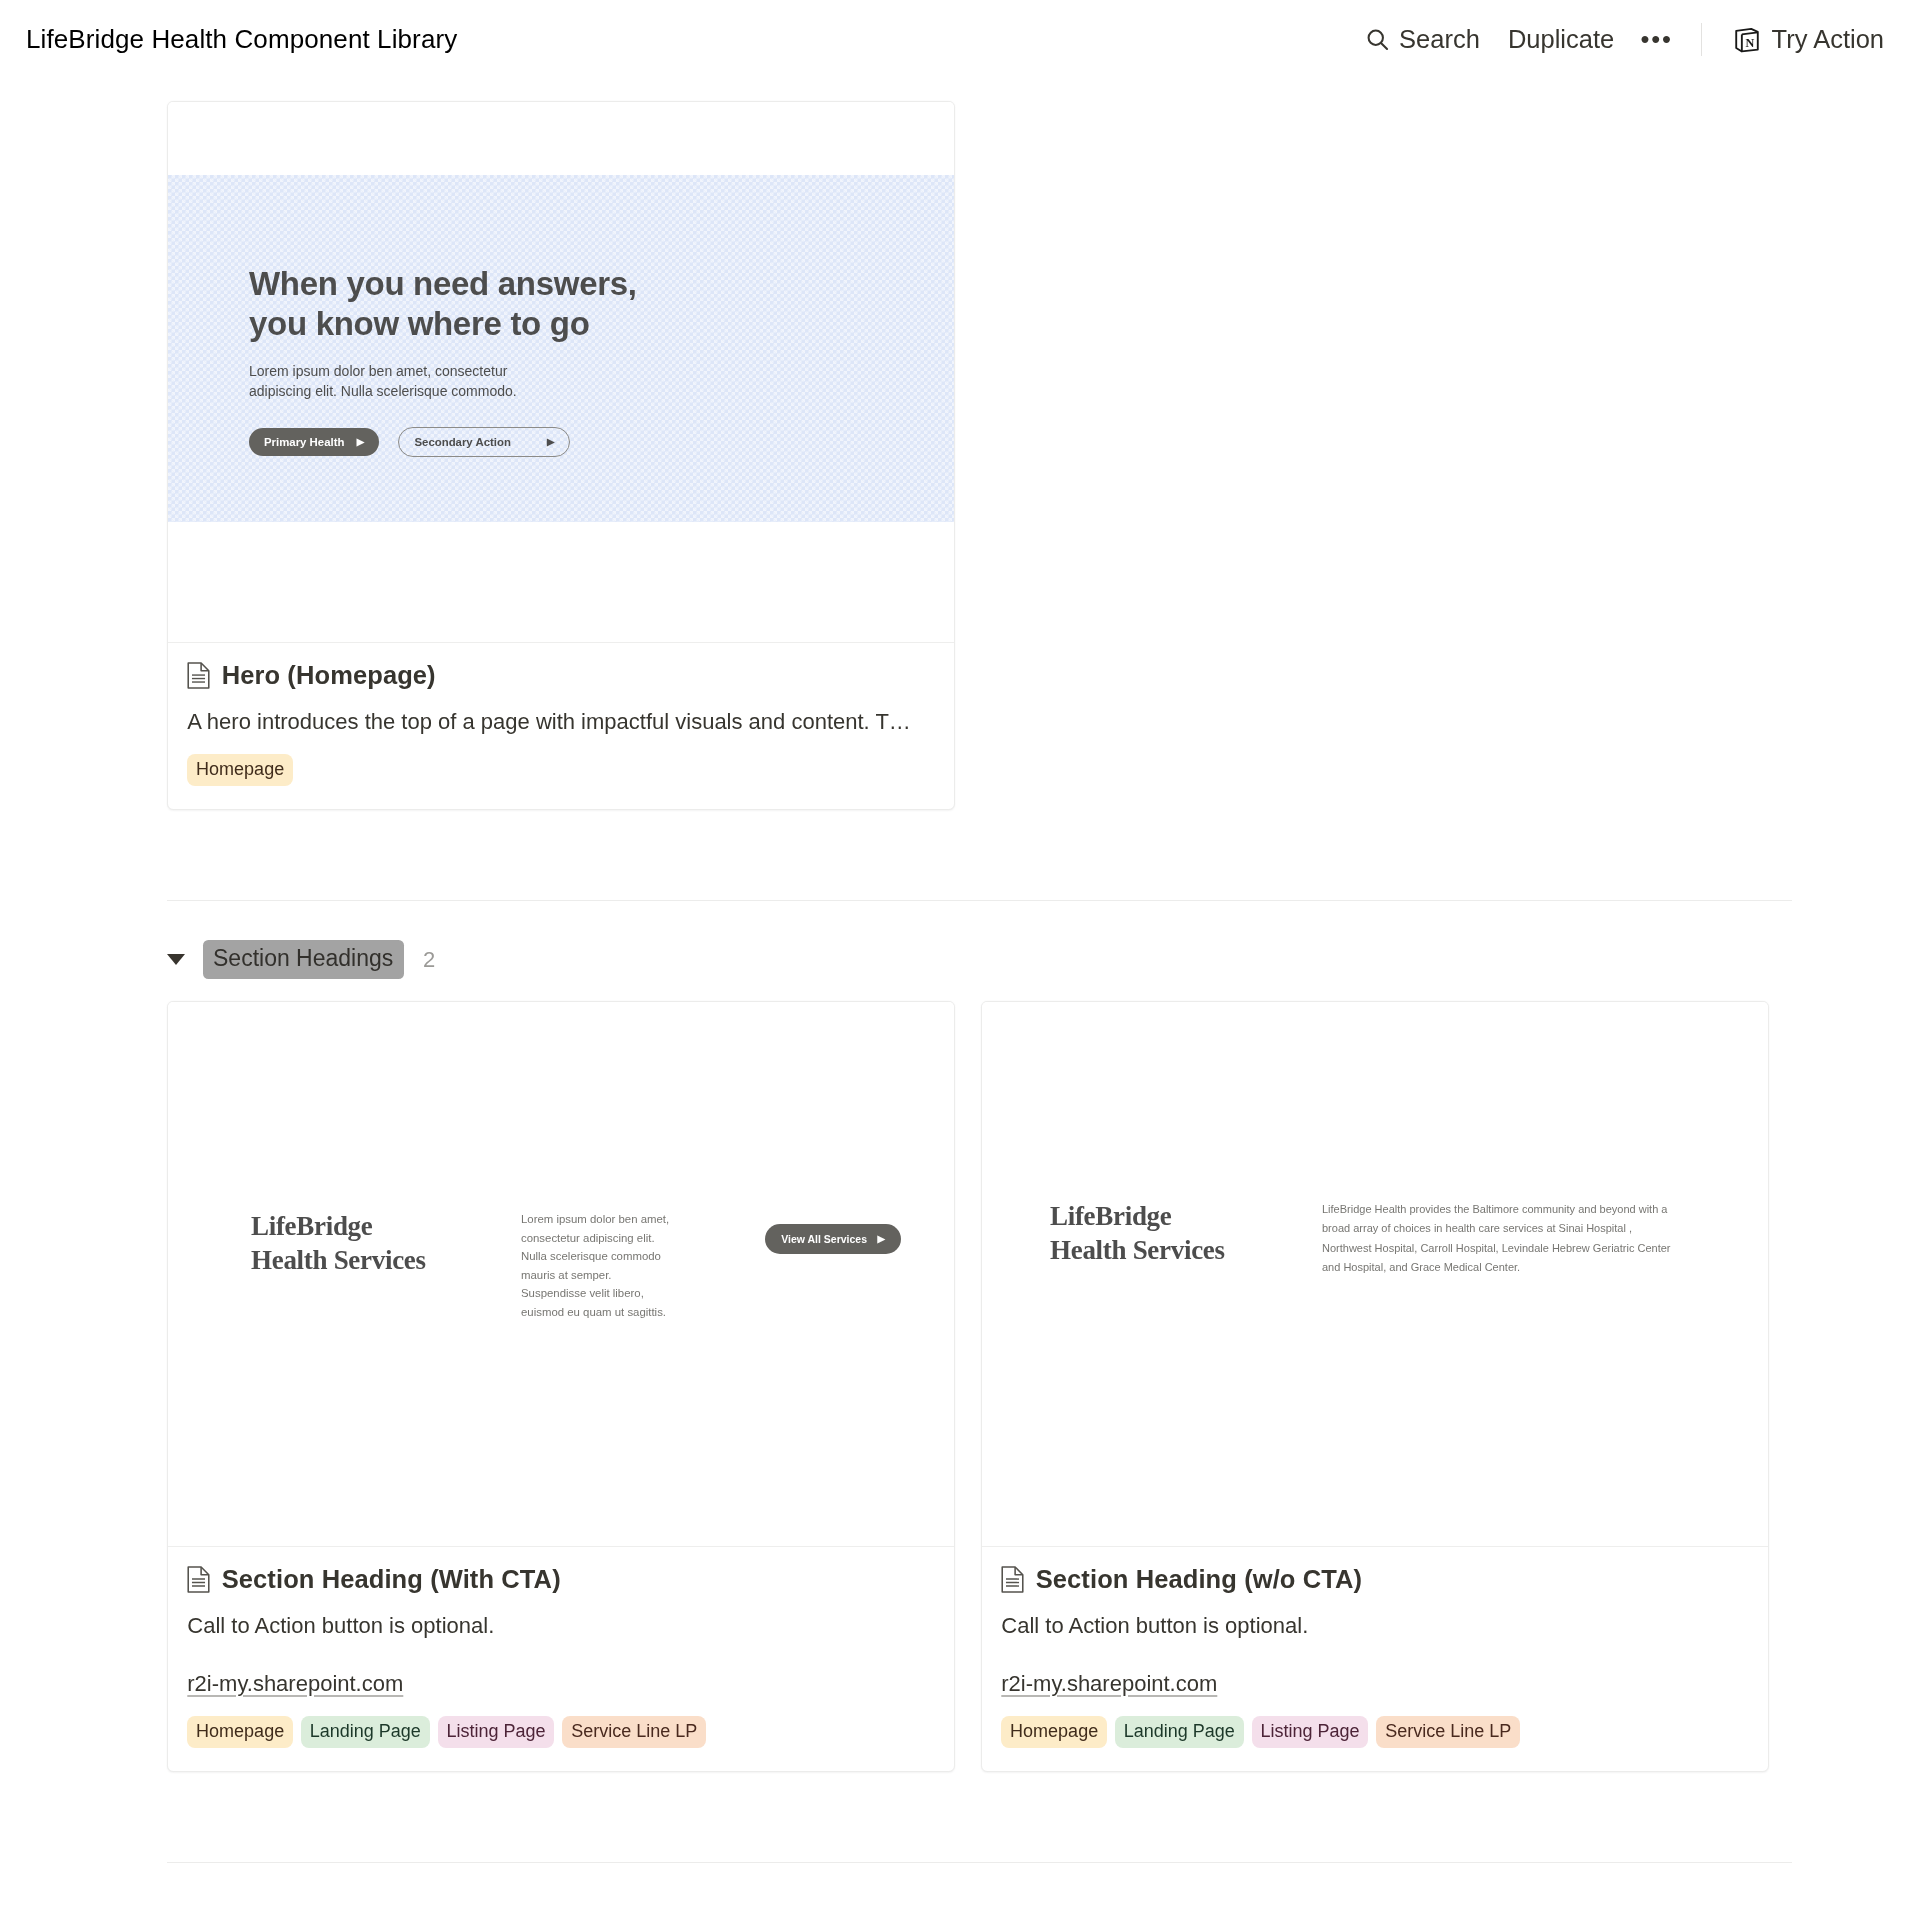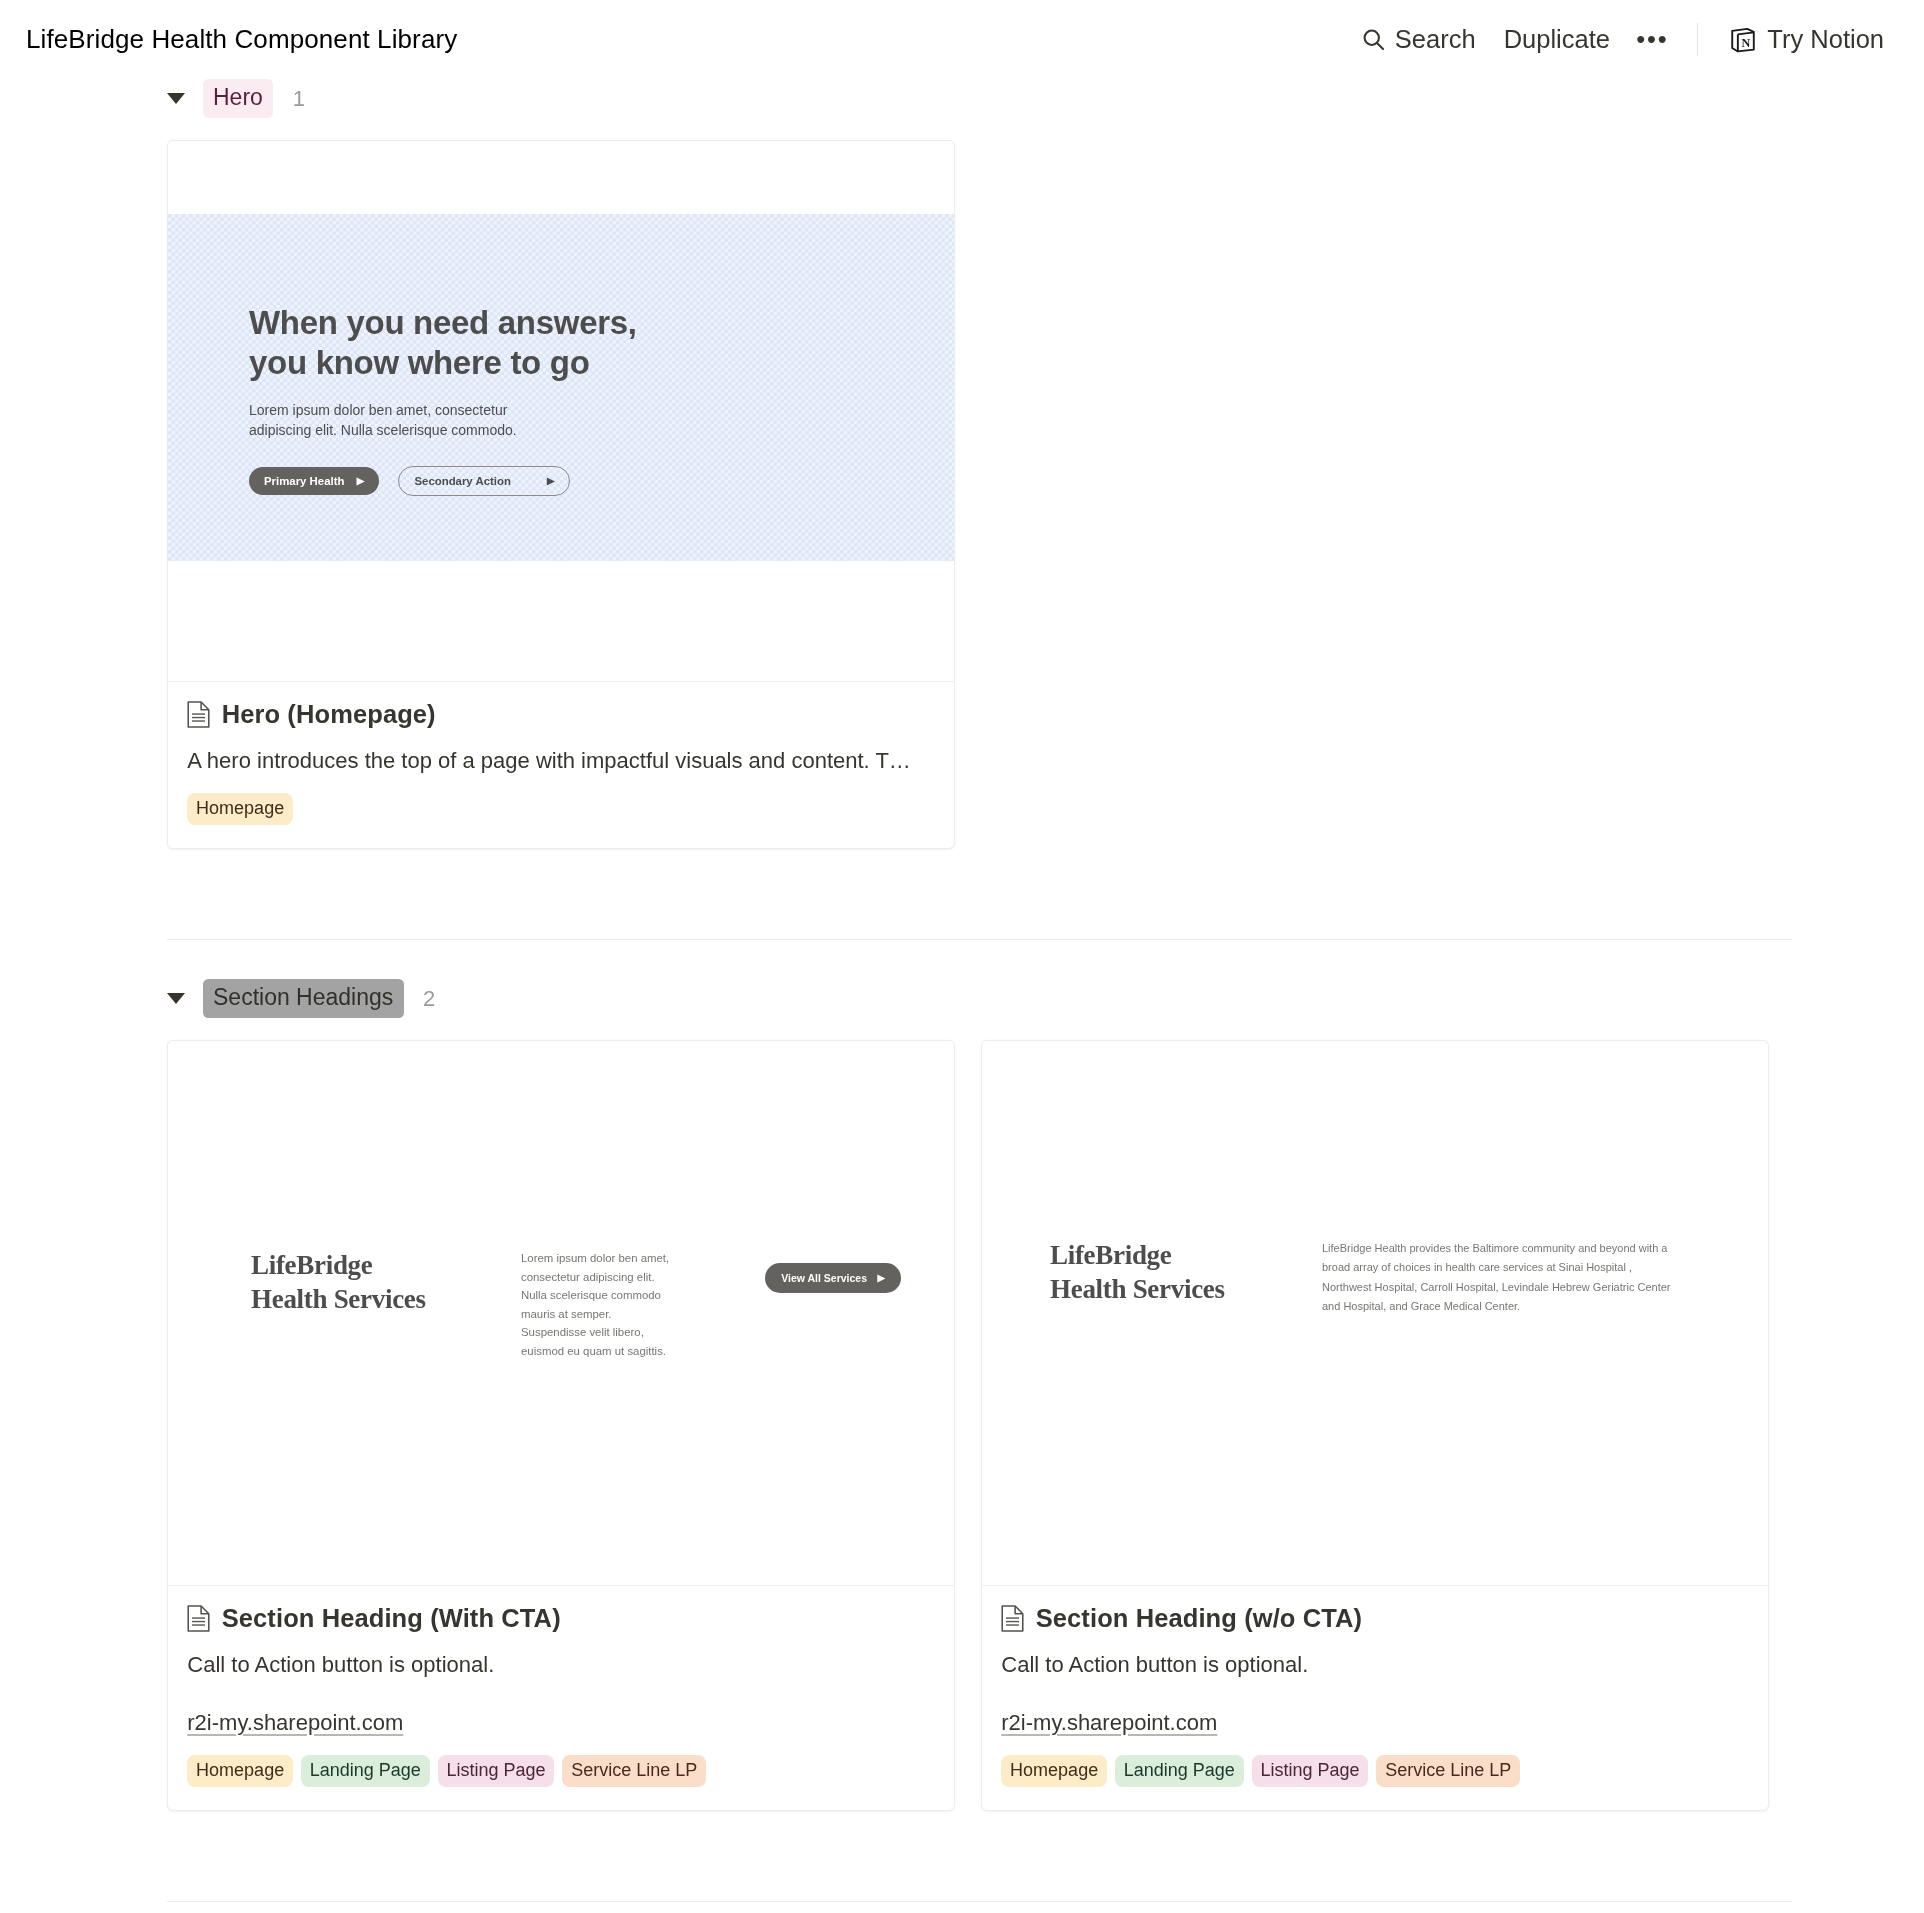--- a/index.html
+++ b/index.html
@@ -292,34 +292,29 @@
 
     <div class="tb-sep"></div>
 
     <div class="tb-item">
       <svg class="notion-logo" viewBox="0 0 32 32" style="font-size:29px">
         <path d="M4.5 6.2 L20.5 4.2 L27.5 7.4 L27.5 26.2 L10.5 28.2 L4.5 24.6 Z" fill="#ffffff" stroke="#191918" stroke-width="2" stroke-linejoin="round"></path>
         <path d="M10.5 10 L10.5 28.2" stroke="#191918" stroke-width="2"></path>
         <path d="M10.5 10 L27.5 7.8" stroke="#191918" stroke-width="2"></path>
         <text x="14.4" y="23" font-family="Liberation Serif, serif" font-size="13" font-weight="700" fill="#191918">N</text>
       </svg>
-      <span>Try Notion</span>
+      <span>Try Action</span>
     </div>
 
   </div>
 </div>
 
 <div class="page">
 
   <div>
-    <div class="group-head">
-      <span class="caret"></span>
-      <span class="group-pill" style="background:#fbecf2;color:#5c1f3c;">Hero</span>
-      <span class="group-count">1</span>
-    </div>
 
     <div class="cards-row">
       <div class="card">
 
         <div class="card-preview hero-prev">
           <div class="hero-band"></div>
           <div class="hero-inner">
             <div class="hero-h1">
               <div>When you need answers,</div>
               <div>you know where to go</div>

